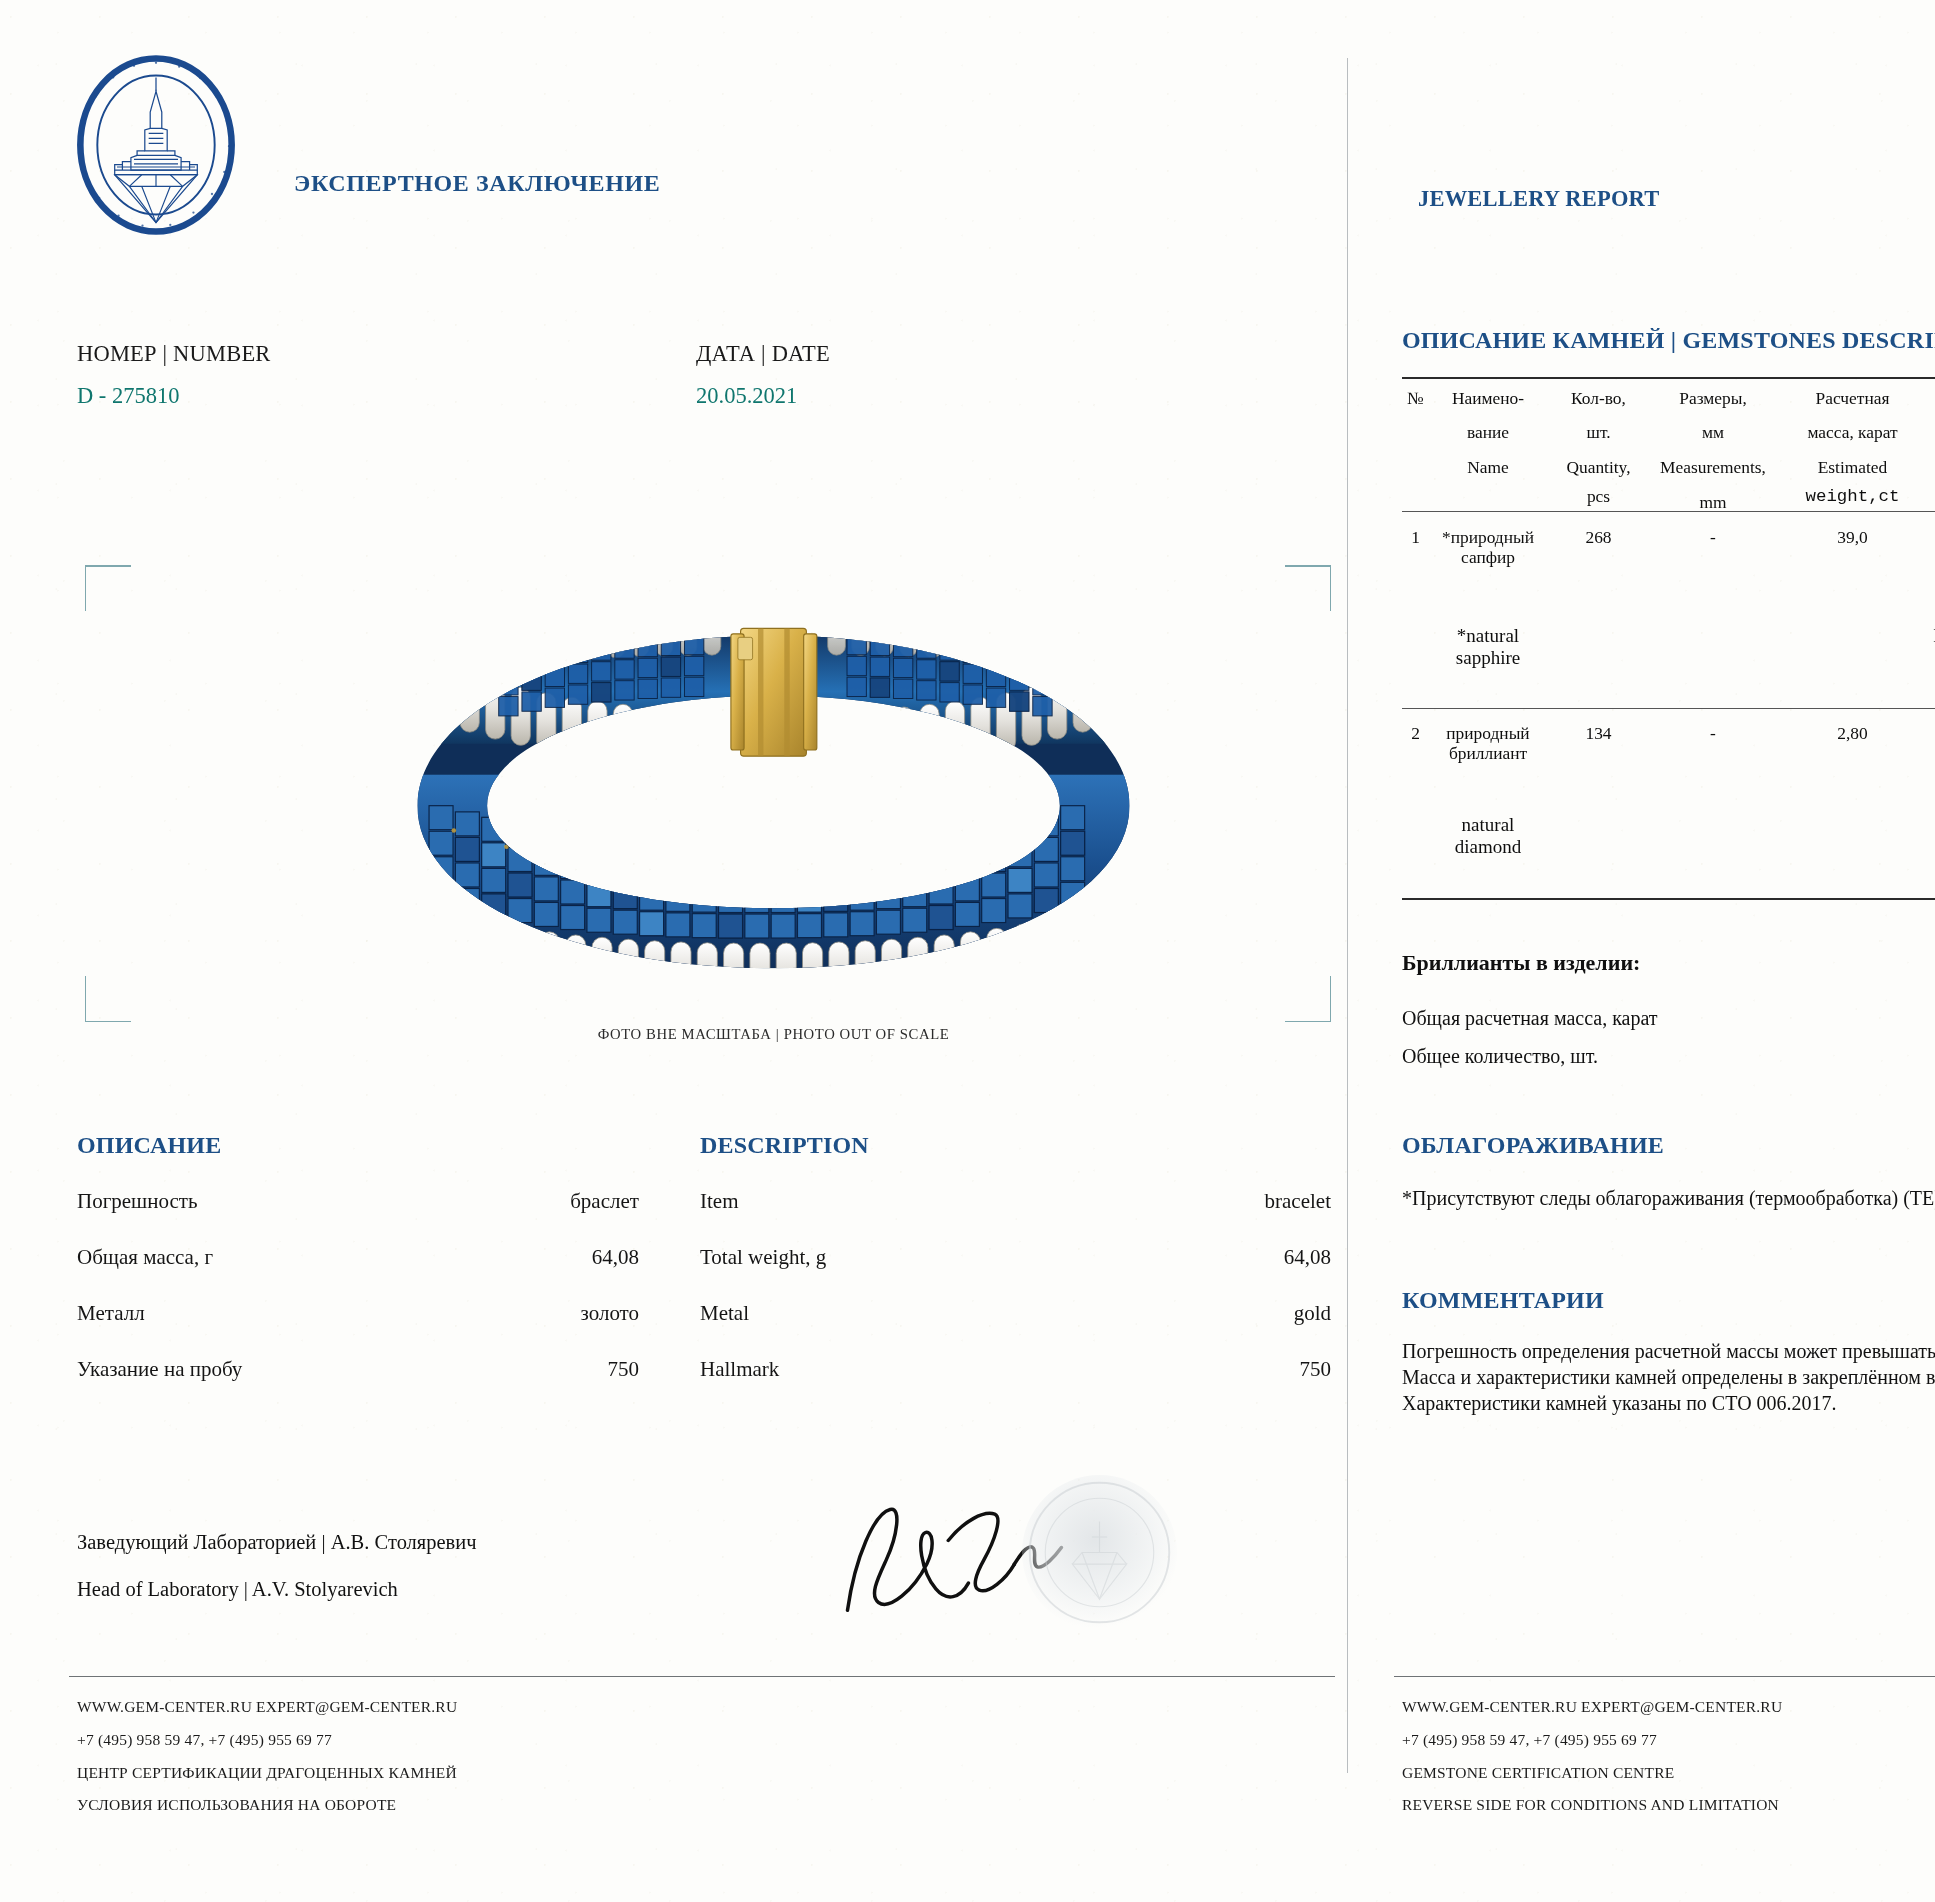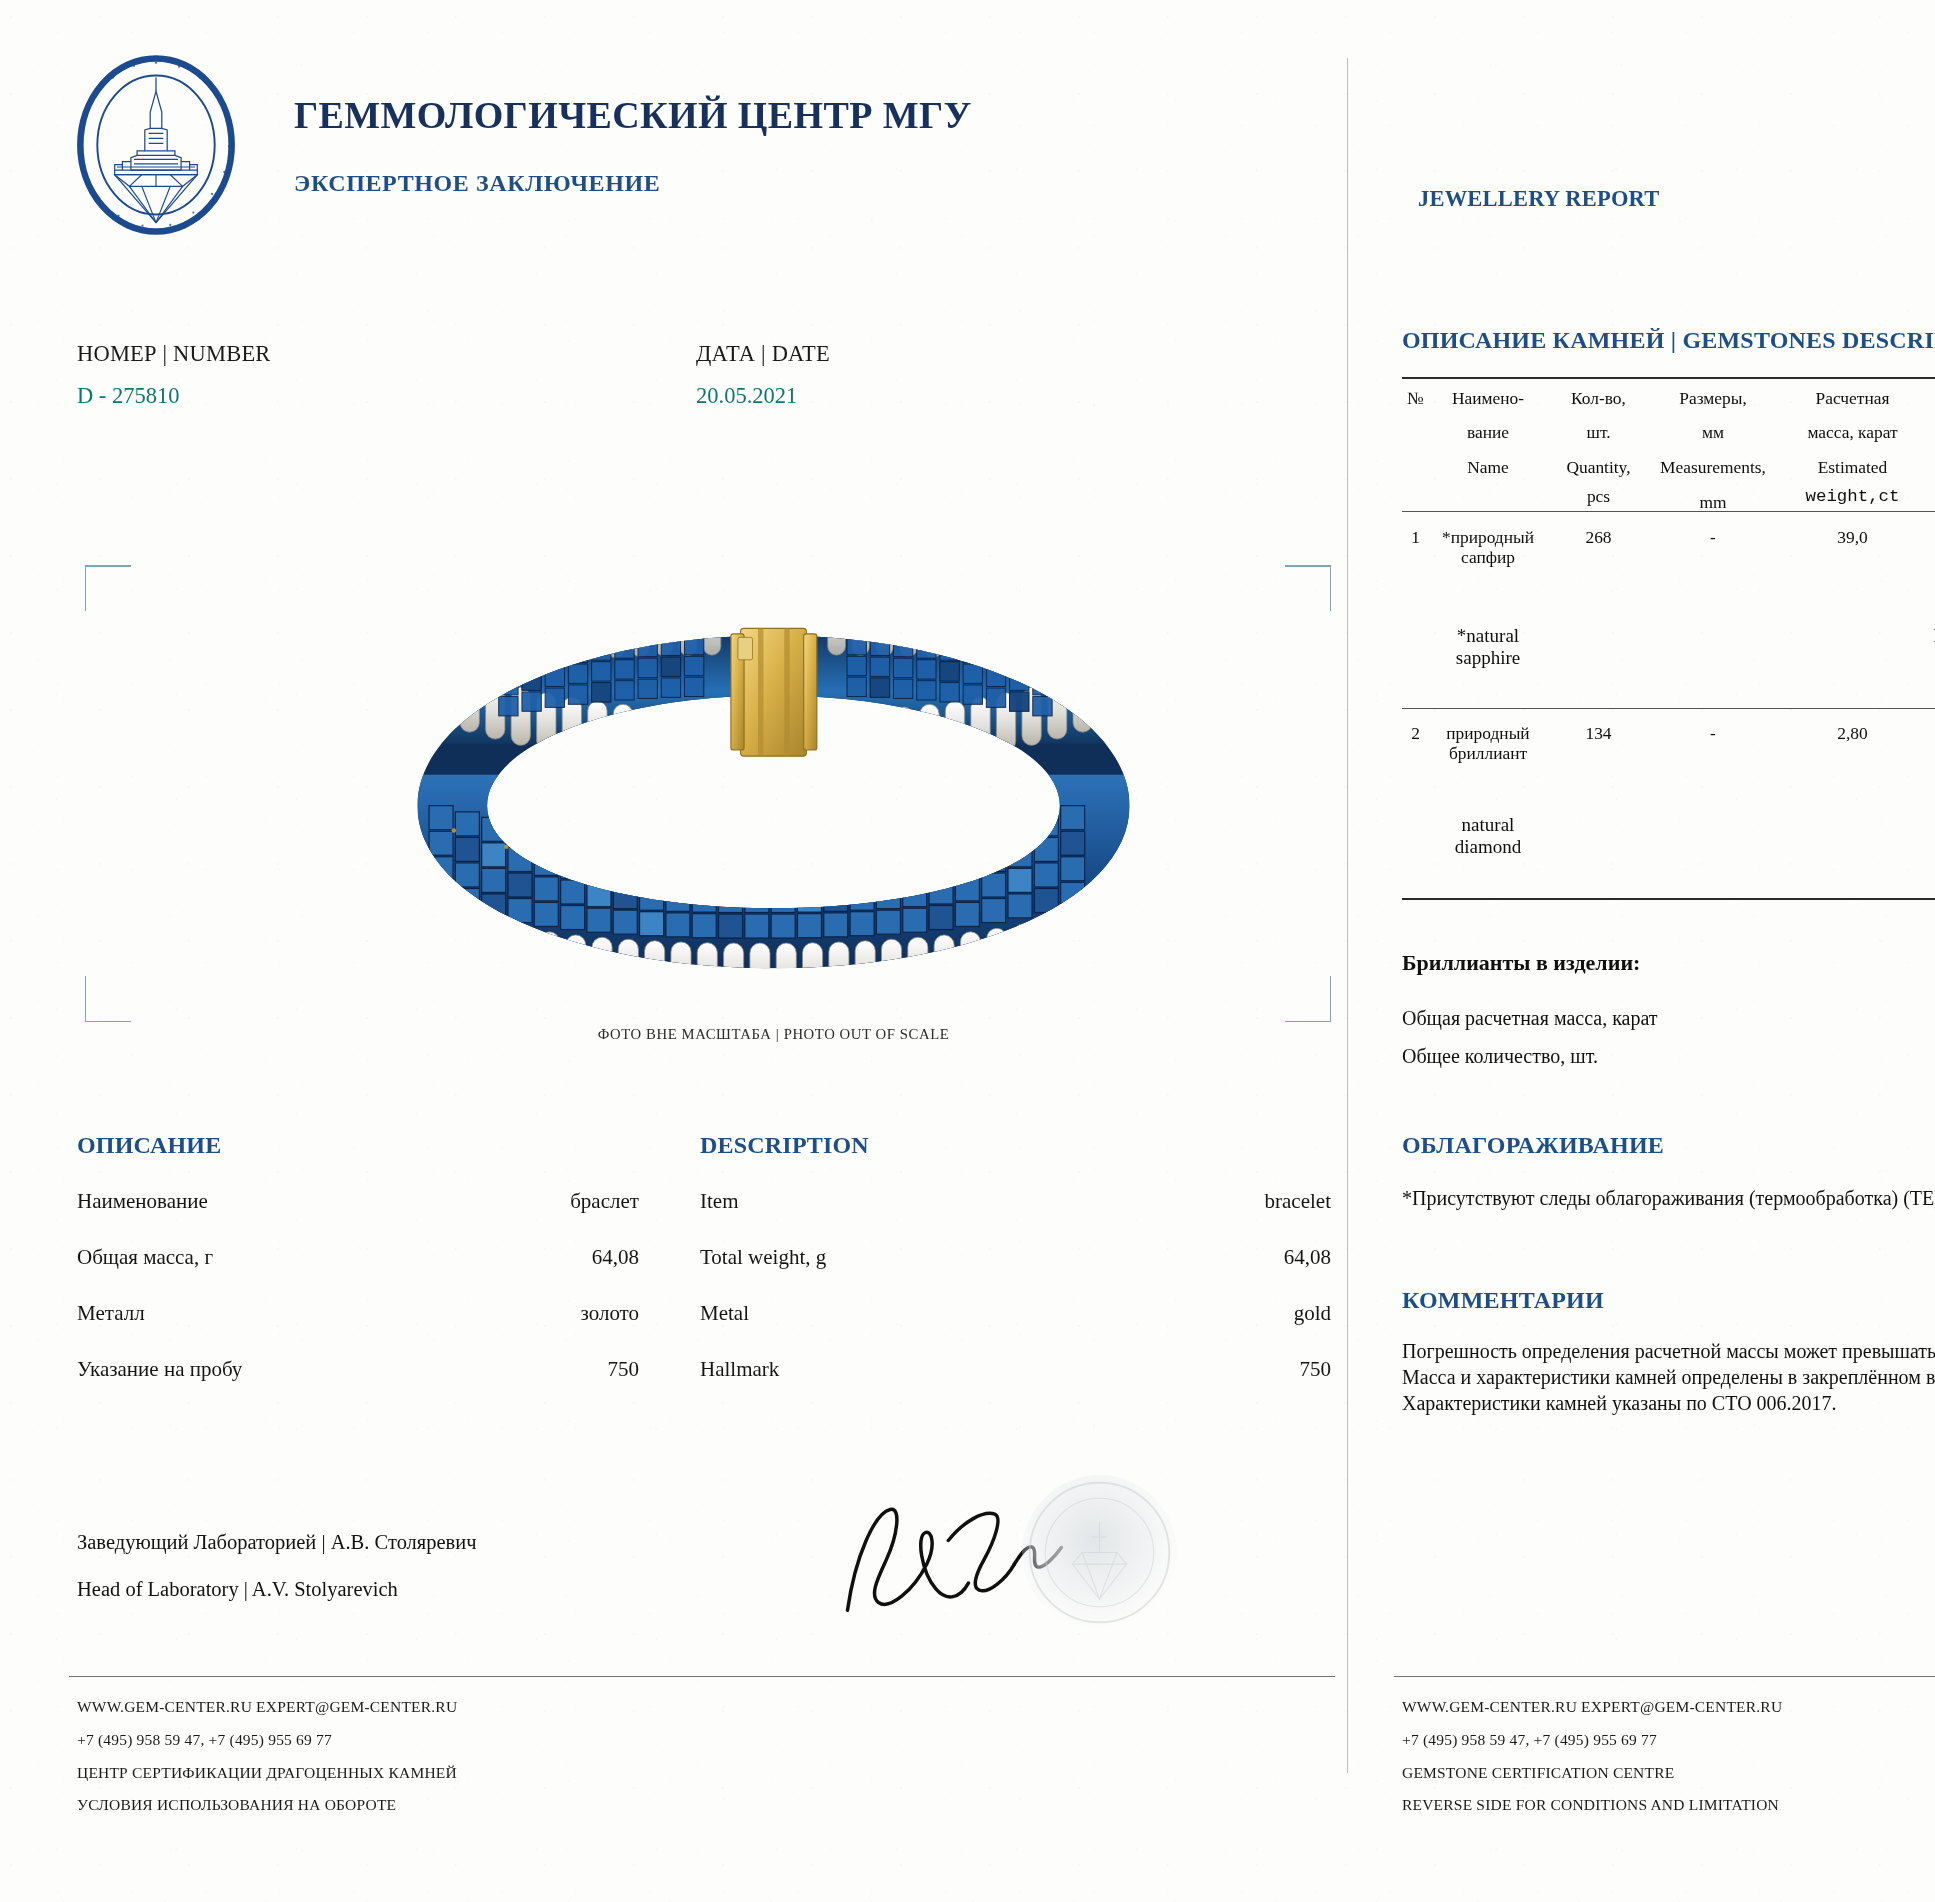--- a/index.html
+++ b/index.html
@@ -183,21 +183,20 @@
             <circle cx="34" cy="310" r="3"></circle>
             <circle cx="22" cy="240" r="3"></circle>
           <circle cx="30" cy="170" r="3"></circle>
             <circle cx="58" cy="110" r="3"></circle>
             <circle cx="104" cy="60" r="3"></circle>
           <circle cx="158" cy="30" r="3"></circle>
         </g>
       </svg>
     </div>
 
-    <div class="brand-ru">ГЕММОЛОГИЧЕСКИЙ ЦЕНТР МГУ</div>
     <div class="brand-ru-sub">ЭКСПЕРТНОЕ ЗАКЛЮЧЕНИЕ</div>
 
     <div class="nd-label" style="left:0px;top:341px;">НОМЕР | NUMBER</div>
     <div class="nd-value" style="left:0px;top:383px;">D - 275810</div>
     <div class="nd-label" style="left:619px;top:341px;">ДАТА | DATE</div>
     <div class="nd-value" style="left:619px;top:383px;">20.05.2021</div>
 
     <div class="ph-corner tl" style="left:7.7px;top:565px;"></div>
     <div class="ph-corner tr" style="left:1208px;top:565px;"></div>
     <div class="ph-corner bl" style="left:7.7px;top:976px;"></div>
@@ -561,21 +560,21 @@
           <rect x="948" y="205" width="38" height="58" rx="5" fill="#e8cf82" stroke="#8f701f" stroke-width="2"></rect>
         </g>
       </svg>
     </div>
 
     <div class="photo-caption">ФОТО ВНЕ МАСШТАБА | PHOTO OUT OF SCALE</div>
 
     <div class="sec-head" style="left:0px;top:1132px;">ОПИСАНИЕ</div>
     <div class="sec-head" style="left:623px;top:1132px;">DESCRIPTION</div>
 
-    <div class="kv-label" style="left:0px;top:1189px;">Наименование</div>
+    <div class="kv-label" style="left:0px;top:1189px;">Погрешность</div>
     <div class="kv-value" style="left:310px;top:1189px;width:252px;">браслет</div>
     <div class="kv-label" style="left:623px;top:1189px;">Item</div>
     <div class="kv-value" style="left:952px;top:1189px;width:302px;">bracelet</div>
 
     <div class="kv-label" style="left:0px;top:1245px;">Общая масса, г</div>
     <div class="kv-value" style="left:310px;top:1245px;width:252px;">64,08</div>
     <div class="kv-label" style="left:623px;top:1245px;">Total weight, g</div>
     <div class="kv-value" style="left:952px;top:1245px;width:302px;">64,08</div>
 
     <div class="kv-label" style="left:0px;top:1301px;">Металл</div>

